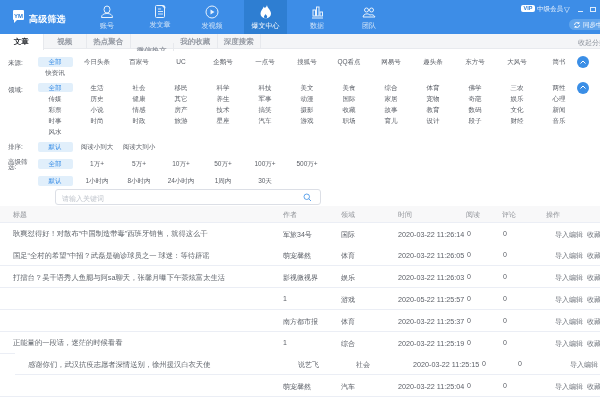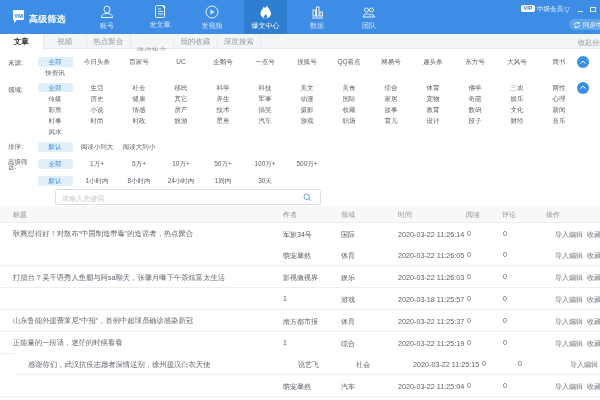--- a/index.html
+++ b/index.html
@@ -21,21 +21,21 @@
 #winmin { position:absolute; left:578px; top:10.5px; width:5px; height:1.2px; background:#dcebfa; }
 #winmax { position:absolute; left:590px; top:6.5px; width:5.5px; height:5.5px; border:1px solid #dcebfa; }
 #shield { position:absolute; left:564px; top:5px; font-size:7.5px; color:#dcebfa; }
 #sync { position:absolute; left:569px; top:19px; width:40px; height:11px;
   background:#60a4ec; border-radius:6px; color:#fff; font-size:6.5px; line-height:11px; }
 #sync span { margin-left:14px; }
 
 #tabs { position:absolute; left:0; top:34px; width:600px; height:15px;
   background:#f4f5f7; border-bottom:1px solid #e8eaee; }
 .tab { position:absolute; top:0; height:15px; width:43.5px; text-align:center;
-  font-size:7.5px; line-height:16px; color:#969ba4; border-right:1px solid #e7e9ed; }
+  font-size:7.5px; line-height:16px; color:#969ba4; border-right:1px solid #e7e9ed;font-weight:bold; }
 .tab.on { background:#fff; color:#24272c; font-weight:bold; height:16px; }
 #collapse { position:absolute; left:578px; top:0; font-size:7px; color:#8d939c; line-height:17px; white-space:nowrap; }
 
 #panel { position:absolute; left:0; top:51px; width:600px; height:155px; background:#fff; }
 .flabel { position:absolute; left:8px; font-size:6.5px; color:#5a5e66; }
 .chip { position:absolute; text-align:center; font-size:6.5px; color:#5a5e66; }
 .chip.hl { background:#e1effb; color:#3a8ee6; border-radius:2px; }
 .circlebtn { position:absolute; width:12px; height:12px; border-radius:50%; background:#3a8ee6; }
 .circlebtn svg { display:block; margin:3.5px auto 0; }
 #search { position:absolute; left:55px; top:138px; width:266px; height:16px;
@@ -249,30 +249,31 @@
   <div class="th" style="left:13px;">标题</div>
   <div class="th" style="left:283px;">作者</div>
   <div class="th" style="left:341px;">领域</div>
   <div class="th" style="left:398px;">时间</div>
   <div class="th" style="left:466px;">阅读</div>
   <div class="th" style="left:502px;">评论</div>
   <div class="th" style="left:546px;">操作</div>
 </div>
 <div id="tbody">
     <div class="row" style="top:222.5px;">
-      <div class="c-title">耿爽怼得好！对散布“中国制造带毒”的造谣者，热点聚合</div>
+      <div class="c-title">耿爽怼得好！对散布“中国制造带毒”西班牙销售，就得这么干</div>
       <div class="c-author">军旅34号</div>
       <div class="c-field">国际</div>
       <div class="c-time">2020-03-22 11:26:14</div>
       <div class="c-read">0</div>
       <div class="c-cmt">0</div>
       <div class="act c-op1">导入编辑</div>
       <div class="act c-op2">收藏</div>
     </div>
     <div class="row" style="top:244.3px;">
+      <div class="c-title">国足“全村的希望”中招？武磊是确诊球员之一 球迷：等待辟谣</div>
       <div class="c-author">萌宠馨然</div>
       <div class="c-field">体育</div>
       <div class="c-time">2020-03-22 11:26:05</div>
       <div class="c-read">0</div>
       <div class="c-cmt">0</div>
       <div class="act c-op1">导入编辑</div>
       <div class="act c-op2">收藏</div>
     </div>
     <div class="row" style="top:266.1px;text-decoration:underline;">
       <div class="c-title">打擂台？吴千语秀人鱼腮与阿sa聊天，张馨月曝下午茶炫富太生活</div>
@@ -280,28 +281,27 @@
       <div class="c-field">娱乐</div>
       <div class="c-time">2020-03-22 11:26:03</div>
       <div class="c-read">0</div>
       <div class="c-cmt">0</div>
       <div class="act c-op1">导入编辑</div>
       <div class="act c-op2">收藏</div>
     </div>
     <div class="row" style="top:287.9px;">
       <div class="c-author">1</div>
       <div class="c-field">游戏</div>
-      <div class="c-time">2020-03-18 11:25:57</div>
+      <div class="c-time">2020-05-22 11:25:57</div>
       <div class="c-read">0</div>
       <div class="c-cmt">0</div>
       <div class="act c-op1">导入编辑</div>
       <div class="act c-op2">收藏</div>
     </div>
     <div class="row" style="top:309.7px;">
-      <div class="c-title">山东鲁能外援费莱尼“中招”，首例中超球员确诊感染新冠</div>
       <div class="c-author">南方都市报</div>
       <div class="c-field">体育</div>
       <div class="c-time">2020-03-22 11:25:37</div>
       <div class="c-read">0</div>
       <div class="c-cmt">0</div>
       <div class="act c-op1">导入编辑</div>
       <div class="act c-op2">收藏</div>
     </div>
     <div class="row" style="top:331.5px;">
       <div class="c-title">正能量的一段话，迷茫的时候看看</div>

